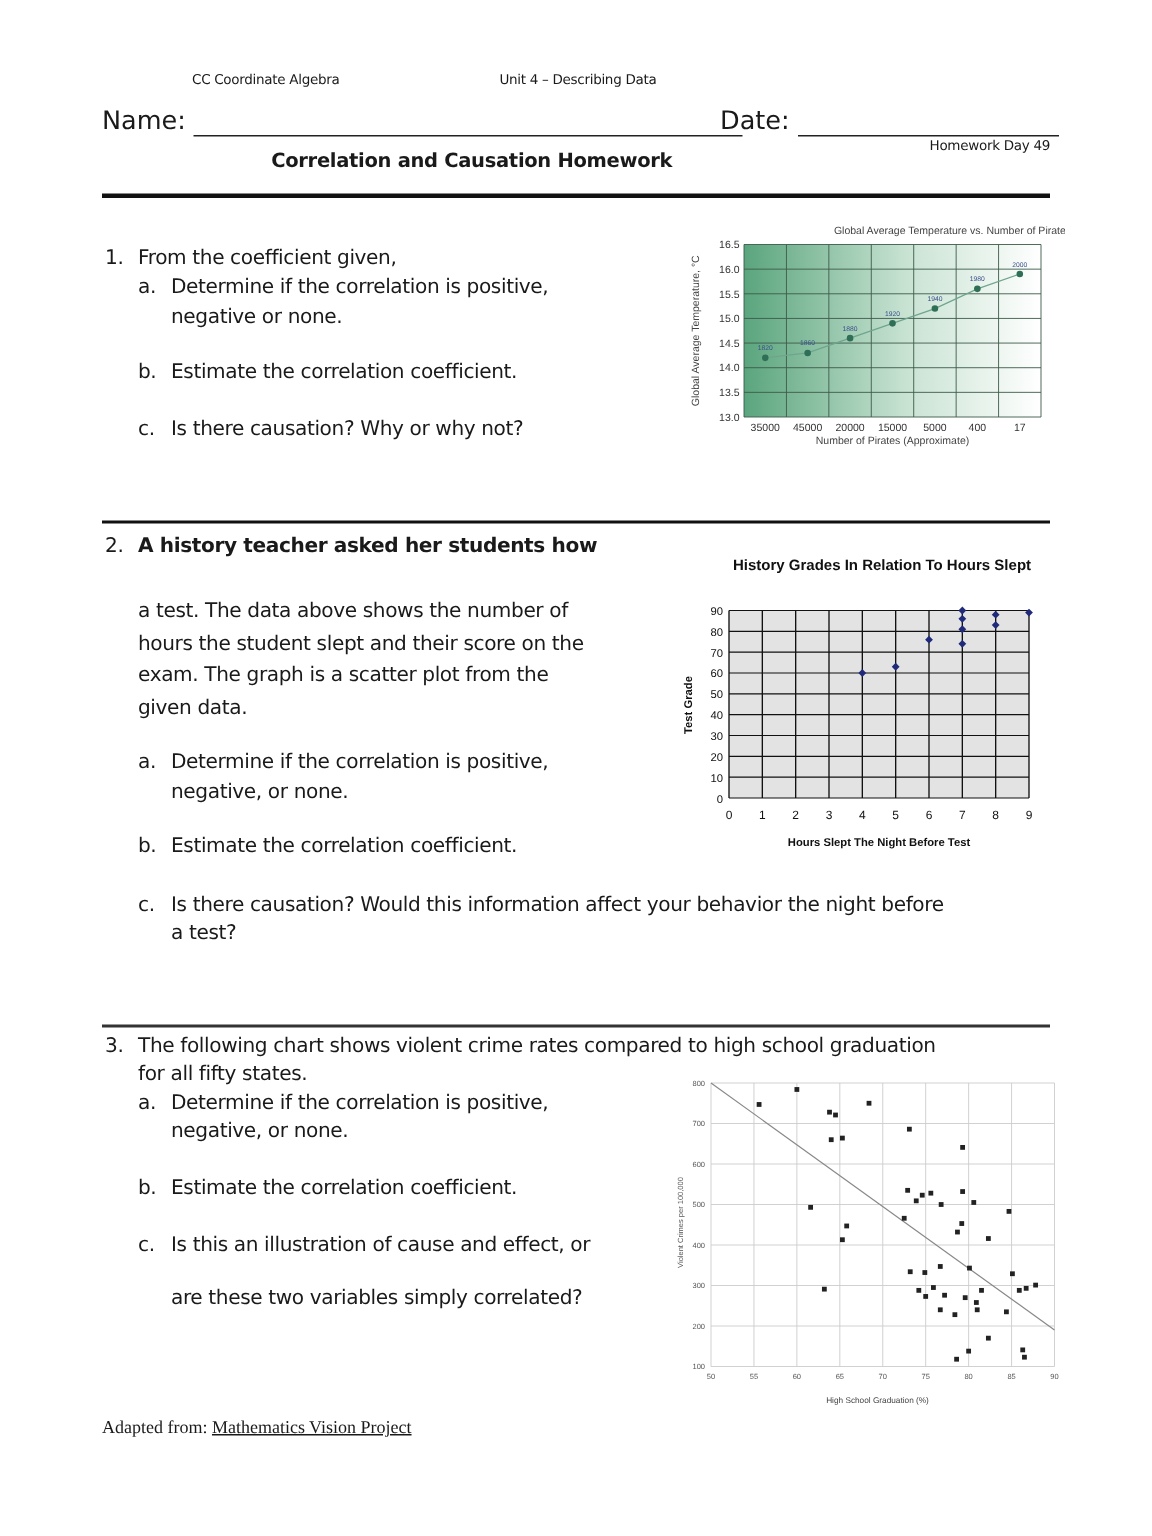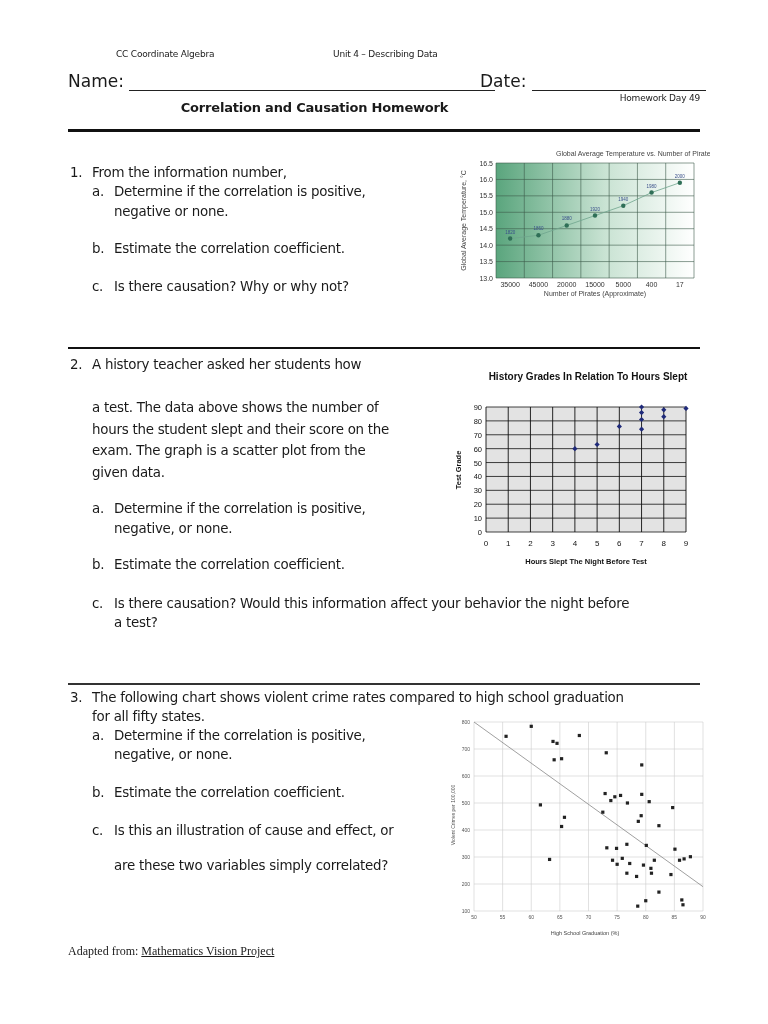--- a/index.html
+++ b/index.html
@@ -13,39 +13,39 @@
   .q{font-size:13.4px;line-height:21.3px;letter-spacing:-0.25px;}
   .q .num{position:absolute;left:0;}
   .q .txt{position:absolute;left:22px;}
   svg text{font-family:"Liberation Sans",sans-serif;}
   .foot{top:944px;left:68px;font-family:"Liberation Serif",serif;font-size:12px;}
   .foot u{text-decoration:underline;}
 </style>
 </head>
 <body>
 
-<div class="abs hdr" style="left:68px;padding-left:48px;">CC Coordinate Algebra</div>
+<div class="abs hdr" style="left:80px;padding-left:48px;">CC Coordinate Algebra</div>
 <div class="abs hdr" style="left:333px;">Unit 4 – Describing Data</div>
 <div class="abs hdr" style="right:68px;margin-top:44px;">Homework Day 49</div>
 
 <div class="abs namerow" style="left:68px;">
   <span>Name:</span>
   <span class="uline" style="width:366px;"></span>
 </div>
 <div class="abs namerow" style="left:480px;">
   <span>Date:</span>
   <span class="uline" style="width:174px;"></span>
 </div>
 
 <div class="abs title">Correlation and Causation Homework</div>
 <div class="abs rule" style="top:129px;height:3px;"></div>
 
 <div class="abs q" style="left:70px;top:162px;width:370px;height:140px;">
   <span class="num">1.</span>
-  <div class="txt" style="top:0;">From the information number,</div>
+  <div class="txt" style="top:0;">From the coefficient given,</div>
   <span class="abs" style="left:22px;top:19px;">a.</span>
   <div class="abs" style="left:44px;top:19px;">Determine if the correlation is positive,</div>
   <div class="abs" style="left:44px;top:39px;">negative or none.</div>
   <span class="abs" style="left:22px;top:76px;">b.</span>
   <div class="abs" style="left:44px;top:76px;">Estimate the correlation coefficient.</div>
   <span class="abs" style="left:22px;top:114px;">c.</span>
   <div class="abs" style="left:44px;top:114px;">Is there causation? Why or why not?</div>
 </div>
 
 <svg class="abs" id="chart1" style="left:450px;top:140px;" width="260" height="170">
@@ -107,21 +107,21 @@
       <text x="201.57142857142856" y="47.571428571428584" font-size="4.5" text-anchor="middle" fill="#3a4f8a">1980</text>
       <circle cx="229.85714285714286" cy="42.71428571428571" r="2.2" fill="#2f6f57"></circle>
       <text x="229.85714285714286" y="37.71428571428571" font-size="4.5" text-anchor="middle" fill="#3a4f8a">2000</text>
     </g>
 </svg>
 
 <div class="abs rule" style="top:347px;height:2px;"></div>
 
 <div class="abs q" style="left:70px;top:354px;width:380px;height:280px;">
   <span class="num">2.</span>
-  <div class="abs" style="left:22px;top:0;">A history teacher asked her students how</div>
+  <div class="abs" style="left:22px;top:0;font-weight:bold;">A history teacher asked her students how</div>
   <div class="abs" style="left:22px;top:43px;">a test.  The data above shows the number of</div>
   <div class="abs" style="left:22px;top:64.5px;">hours the student slept and their score on the</div>
   <div class="abs" style="left:22px;top:86px;">exam.  The graph is a scatter plot from the</div>
   <div class="abs" style="left:22px;top:107.5px;">given data.</div>
   <span class="abs" style="left:22px;top:144px;">a.</span>
   <div class="abs" style="left:44px;top:144px;">Determine if the correlation is positive,</div>
   <div class="abs" style="left:44px;top:164px;">negative, or none.</div>
   <span class="abs" style="left:22px;top:200px;">b.</span>
   <div class="abs" style="left:44px;top:200px;">Estimate the correlation coefficient.</div>
 </div>

